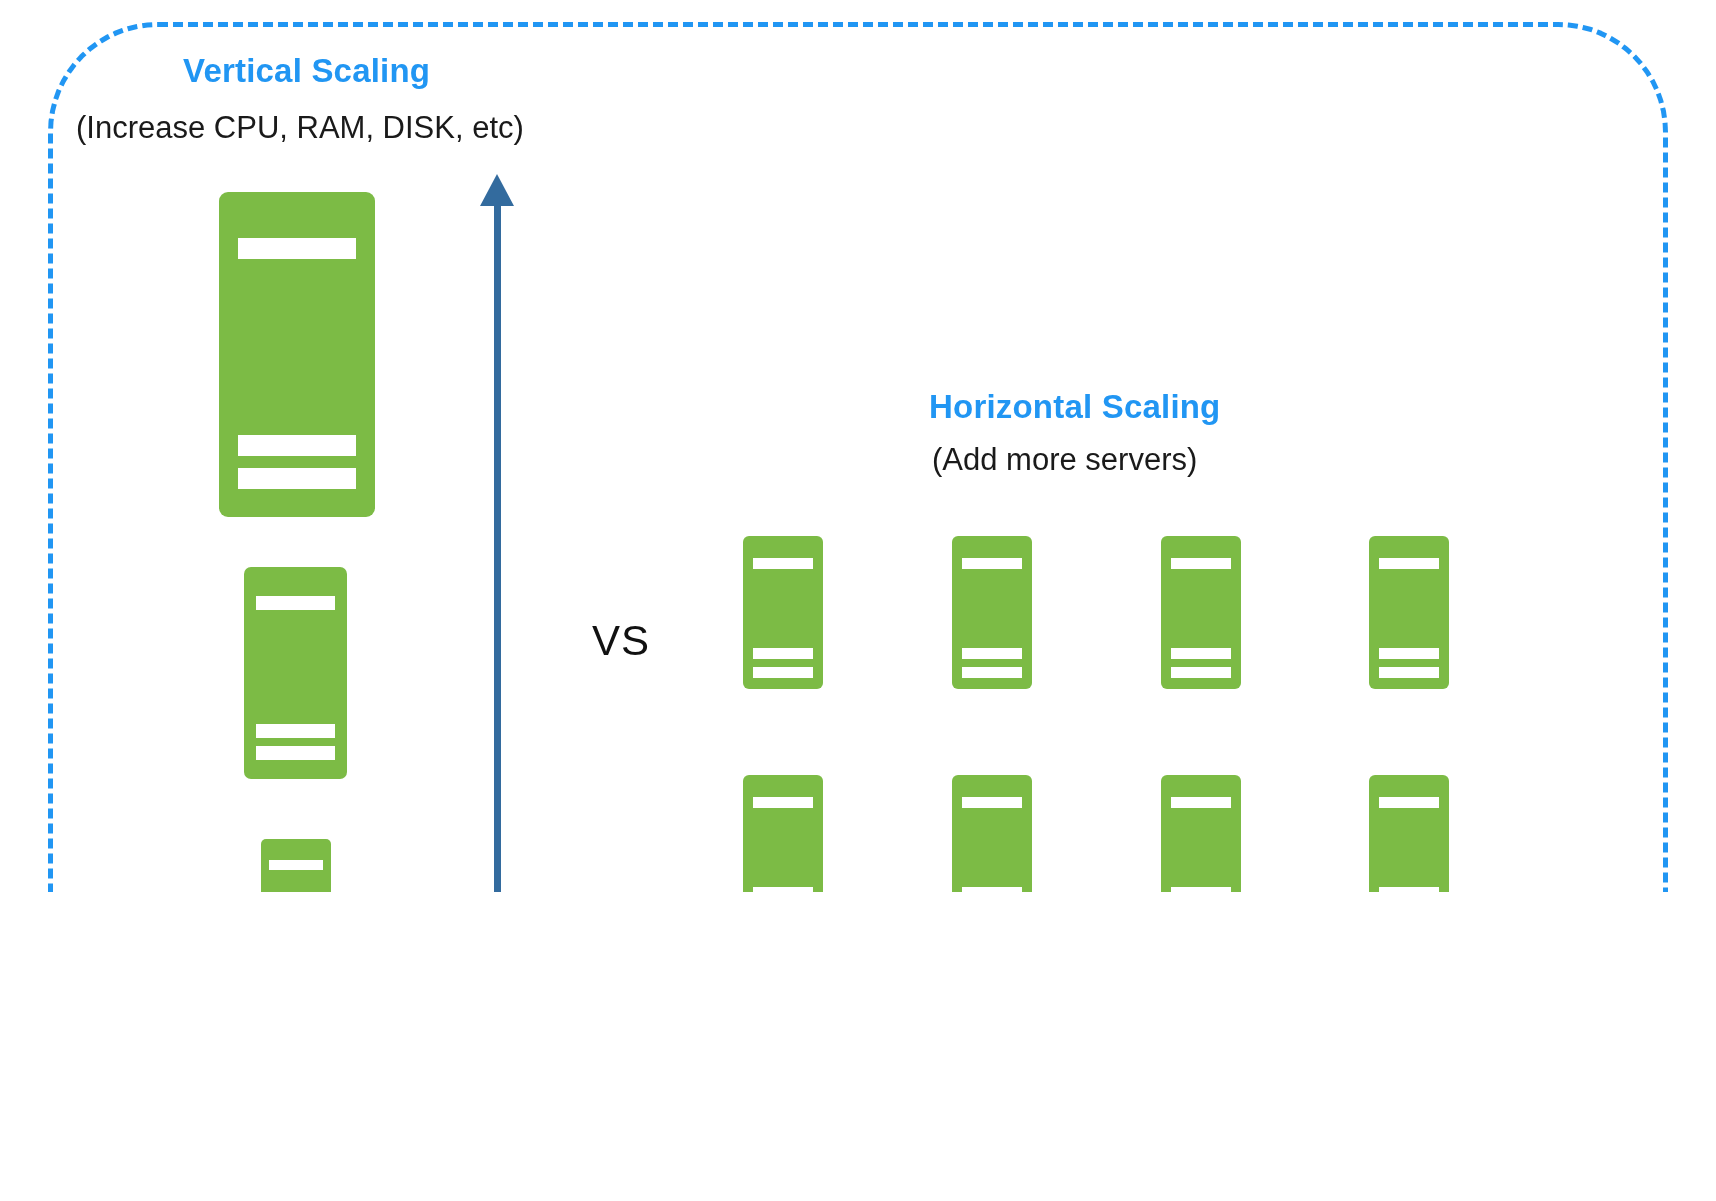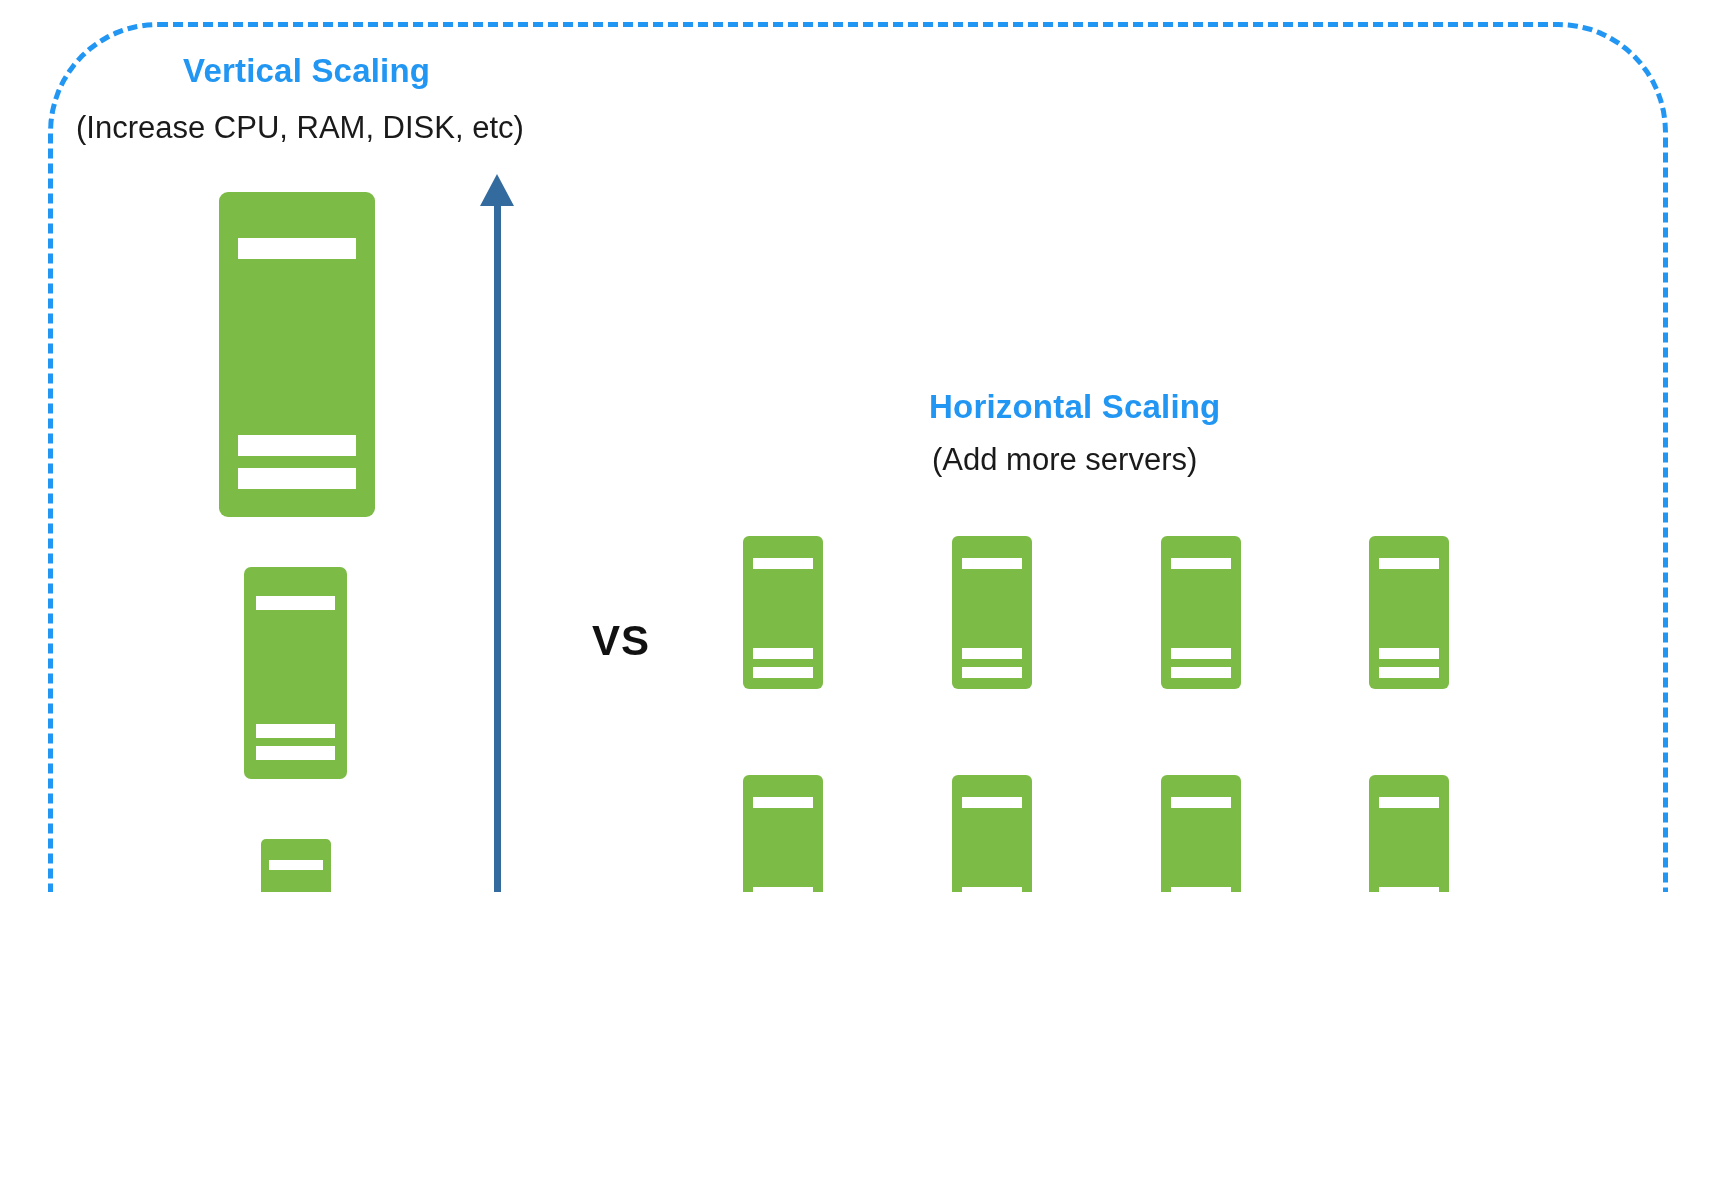--- a/index.html
+++ b/index.html
@@ -50,21 +50,21 @@
   #vertical-title { left: 183px; top: 52px; }
   #vertical-sub   { left: 76px;  top: 110px; }
   #horizontal-title { left: 929px; top: 388px; text-align: right; }
   #horizontal-sub   { left: 932px; top: 442px; }
 
   #vs-label {
     position: absolute;
     left: 592px;
     top: 617px;
     color: #111111;
-    font-weight: bold;
+    font-weight: normal;
     font-size: 42px;
     letter-spacing: 1px;
   }
 
   
   #figure-caption {
     position: absolute;
     left: 0;
     top: 1160px;
     width: 1716px;

